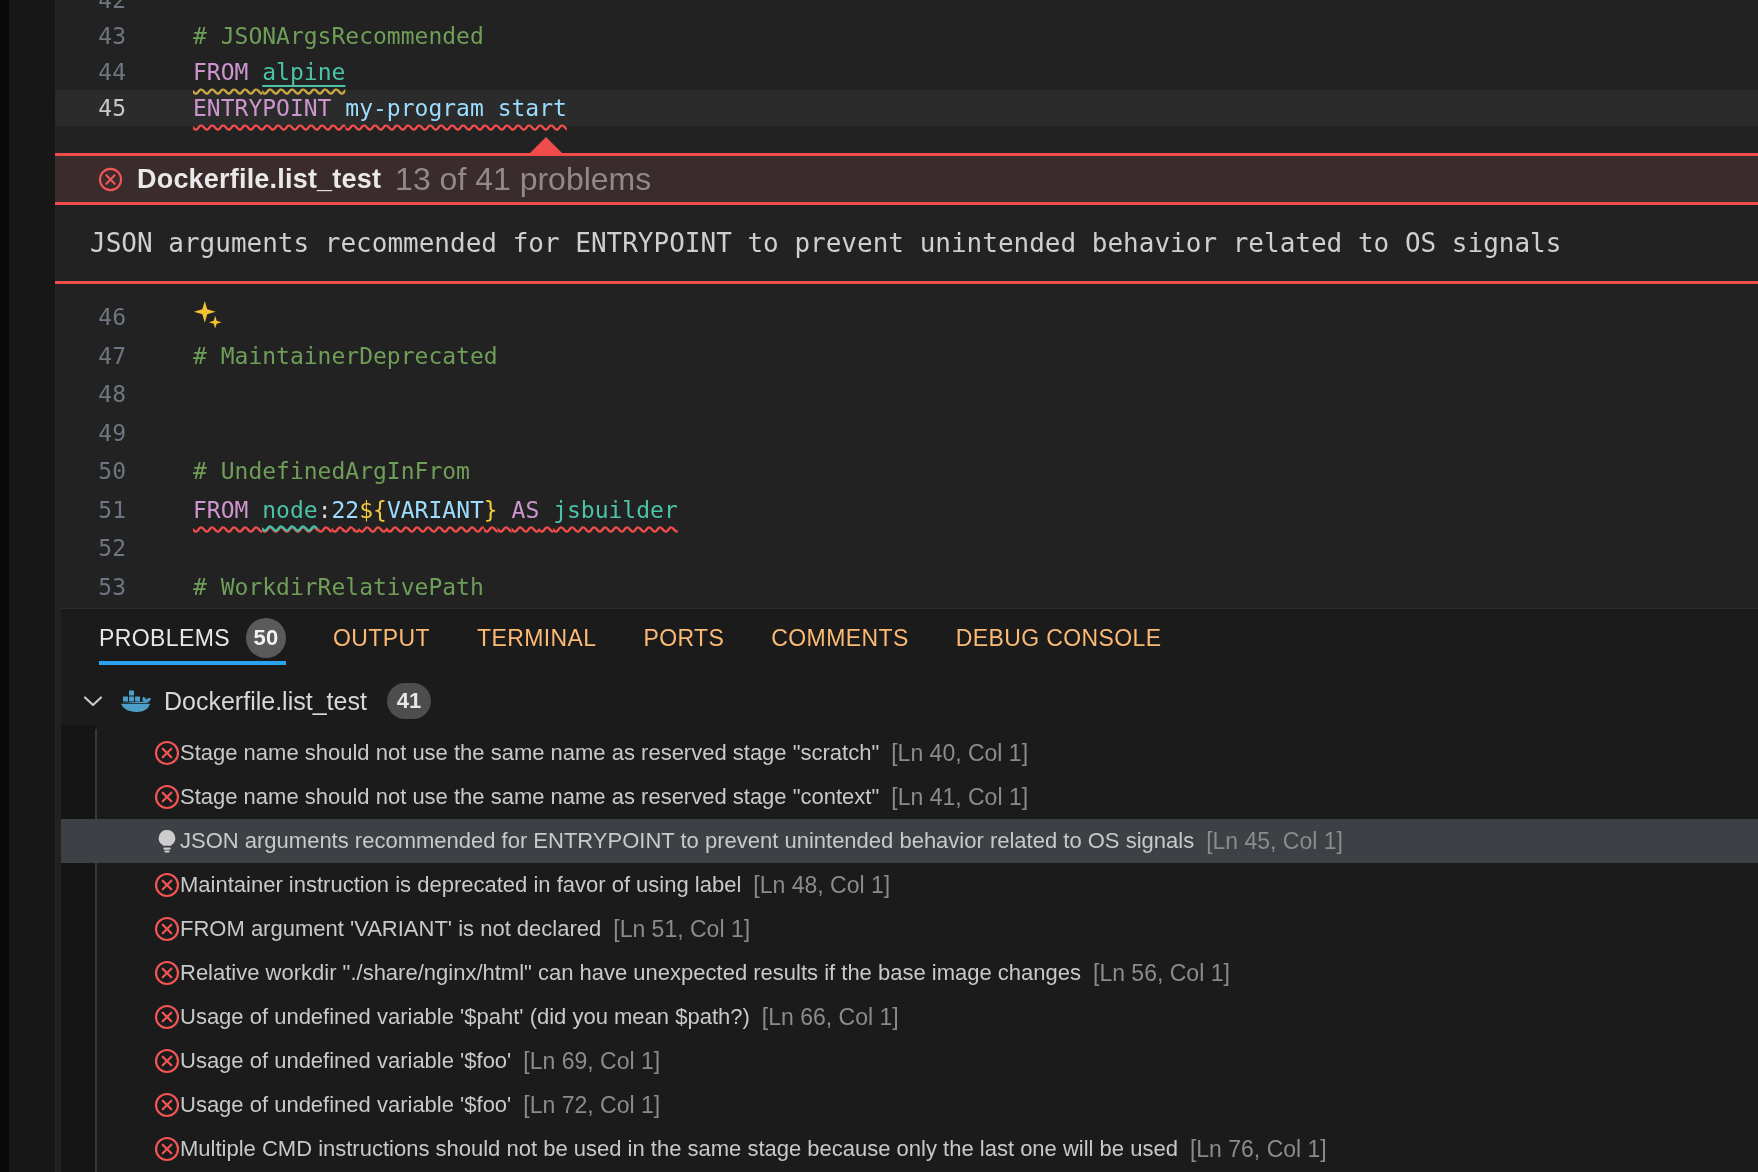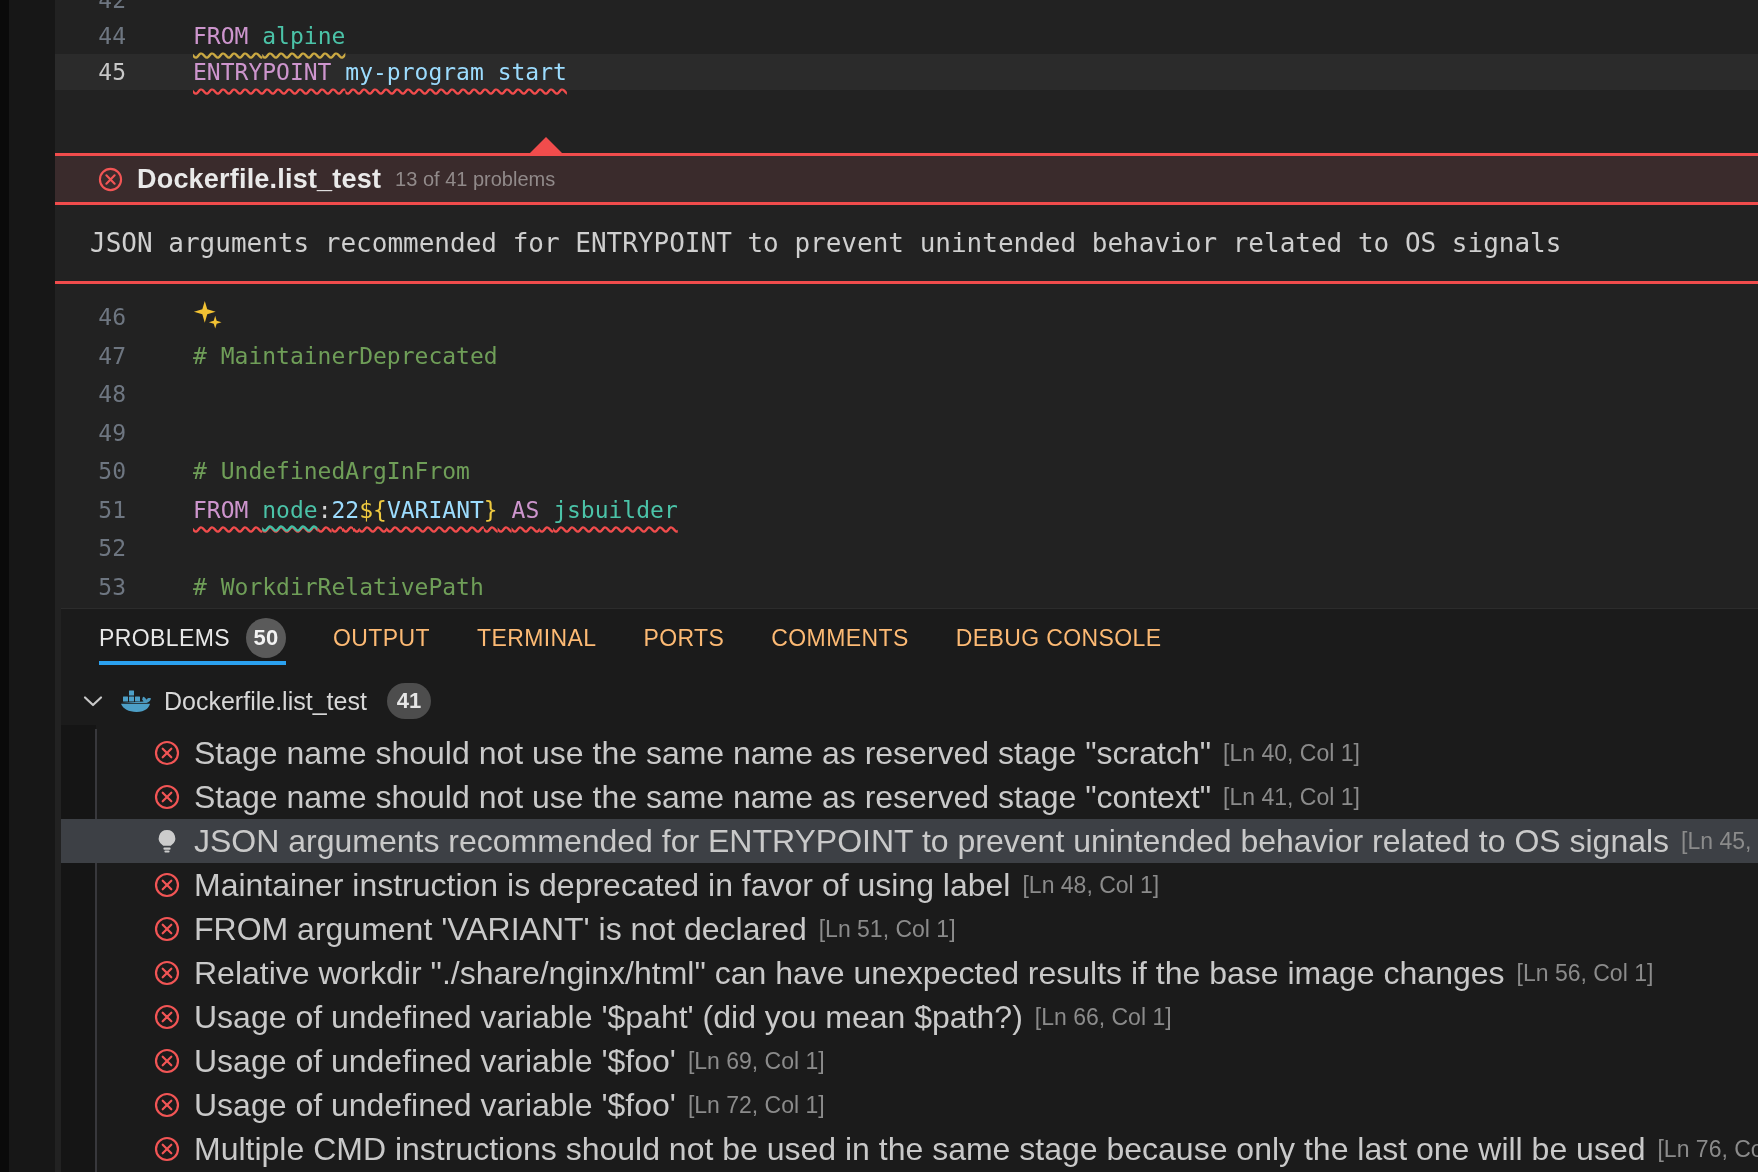--- a/index.html
+++ b/index.html
@@ -21,37 +21,37 @@
           font-size:23px;color:#6e7681;}
   .code-line.current .gutter{color:#c8c8c8;}
   .code-text{margin-left:67px;white-space:pre;font-family:"DejaVu Sans Mono",monospace;font-size:23px;color:#d4d4d4;}
   .tk-kw{color:#cd95cd;}
   .tk-img{color:#4bc3a8;}
   .tk-arg{color:#9cdcfe;}
   .tk-cmt{color:#6f9e58;}
   .tk-punct{color:#d4d4d4;}
   .tk-gold{color:#eec93f;}
   .strike{text-decoration:line-through;text-decoration-thickness:2.5px;}
-  .u-link-teal{text-decoration-color:#4bc3a8;text-underline-offset:5px;text-decoration-thickness:2px;}
+  .u-link-teal{text-decoration:underline;text-decoration-color:#4bc3a8;text-underline-offset:5px;text-decoration-thickness:2px;}
   .u-link-blue{text-decoration:underline;text-decoration-color:#9cdcfe;text-underline-offset:5px;text-decoration-thickness:2px;}
   .u-wavy-teal{text-decoration:underline wavy #3fbfa4;text-underline-offset:7px;}
   .sq-red{text-decoration:underline wavy #f14c4c;text-underline-offset:8px;}
   .sq-yellow{text-decoration:underline wavy #c8a63c;text-underline-offset:8px;}
   .sparkle{display:inline-flex;margin-left:0;}
 
   
   .peek{position:absolute;left:0;right:0;top:153px;height:125px;
         border-top:3px solid #f14c4c;border-bottom:3px solid #f14c4c;background:#222222;}
   .peek-arrow{position:absolute;top:-19px;left:475px;width:0;height:0;
         border-left:16px solid transparent;border-right:16px solid transparent;border-bottom:16px solid #f14c4c;}
   .peek-header{height:46px;background:#3a2b2c;display:flex;align-items:center;padding-left:43px;}
   .peek-divider{height:3px;background:#f14c4c;}
   .peek-body{height:76px;display:flex;align-items:center;padding-left:35px;}
   .peek-title{margin-left:14px;font-size:27px;font-weight:600;color:#e9e9e9;letter-spacing:.2px;}
-  .peek-meta{margin-left:14px;font-size:20px;color:#918a8a;}
+  .peek-meta{margin-left:14px;font-size:32px;color:#918a8a;}
   .peek-msg{font-family:"DejaVu Sans Mono",monospace;font-size:26px;color:#cfcfcf;white-space:pre;}
   .icon-wrap{display:inline-flex;align-items:center;justify-content:center;flex:none;}
 
   
   .panel{position:absolute;left:61px;top:608px;width:1703px;height:564px;background:#1b1b1b;
          border-top:1px solid rgba(255,255,255,0.08);}
   .tabs{height:58px;display:flex;align-items:center;padding-left:38px;gap:47px;}
   .tab{position:relative;display:flex;align-items:center;gap:16px;height:100%;
        font-size:23px;letter-spacing:.4px;color:#fdba74;cursor:pointer;}
   .tab.active{color:#e8e8e8;}
@@ -62,36 +62,40 @@
        padding-left:21px;background:#1b1b1b;z-index:3;}
   .tree-label{margin-left:12px;font-size:25px;font-weight:500;color:#d8d8d8;}
   .tree-badge{margin-left:20px;min-width:36px;height:36px;padding:0 10px;border-radius:18px;background:#4d4d4d;
        color:#e6e6e6;display:flex;align-items:center;justify-content:center;font-size:22px;font-weight:600;box-sizing:border-box;}
   .docker-wrap{margin-left:16px;display:inline-flex;}
   .tree-gutter{position:absolute;left:0;top:116px;bottom:0;width:35px;background:#151515;z-index:1;}
   .indent-guide{position:absolute;left:34px;top:120px;bottom:0;width:2px;background:#38383c;z-index:2;}
   .problems{position:absolute;left:0;right:0;top:122px;z-index:2;}
   .prob-row{display:flex;align-items:center;height:44px;padding-left:93px;cursor:pointer;}
   .prob-row.selected{background:#3d4045;}
-  .prob-msg{margin-left:14px;font-size:32px;color:#c9c9c9;white-space:pre;}
+  .prob-msg{font-size:22px;color:#c9c9c9;white-space:pre;}
   .prob-loc{margin-left:12px;font-size:23px;color:#8b8b8b;white-space:pre;}
 </style>
 </head>
 <body>
 
 <div class="root">
   <div class="side-strip">
     <div class="inner-edge"></div>
   </div>
 
   <div class="editor">
     <div id="code-top" class="code-block">
         <div class="code-line">
           <span class="gutter">42</span>
           <span class="code-text"><span></span></span>
+        </div>
+        <div class="code-line">
+          <span class="gutter">43</span>
+          <span class="code-text"><span><span class="tk-cmt"># JSONArgsRecommended</span></span></span>
         </div>
         <div class="code-line">
           <span class="gutter">44</span>
           <span class="code-text"><span class="sq-yellow"><span class="tk-kw">FROM </span><span class="tk-img u-link-teal">alpine</span></span></span>
         </div>
         <div class="code-line current">
           <span class="gutter">45</span>
           <span class="code-text"><span class="sq-red"><span class="tk-kw">ENTRYPOINT </span><span class="tk-arg">my-program start</span></span></span>
         </div>
       </div>

